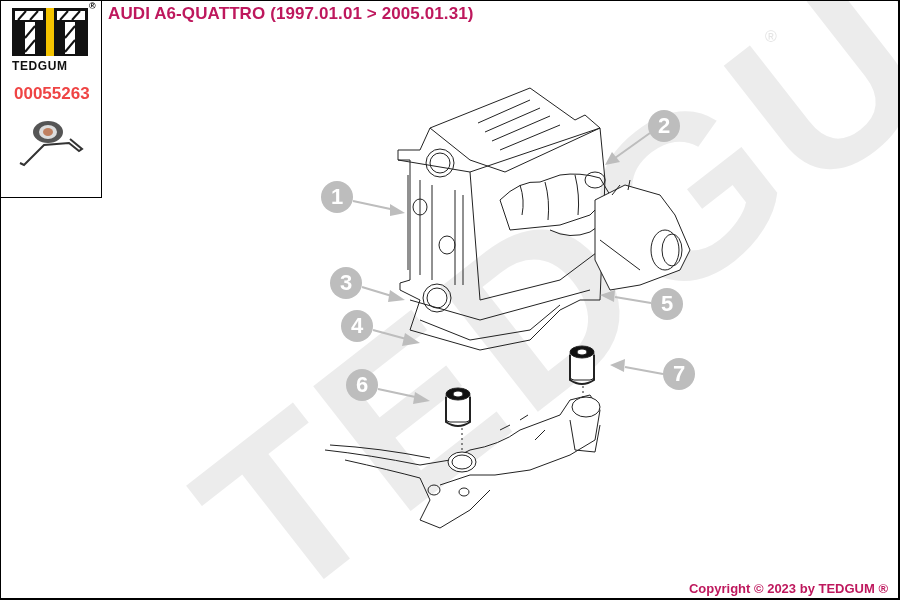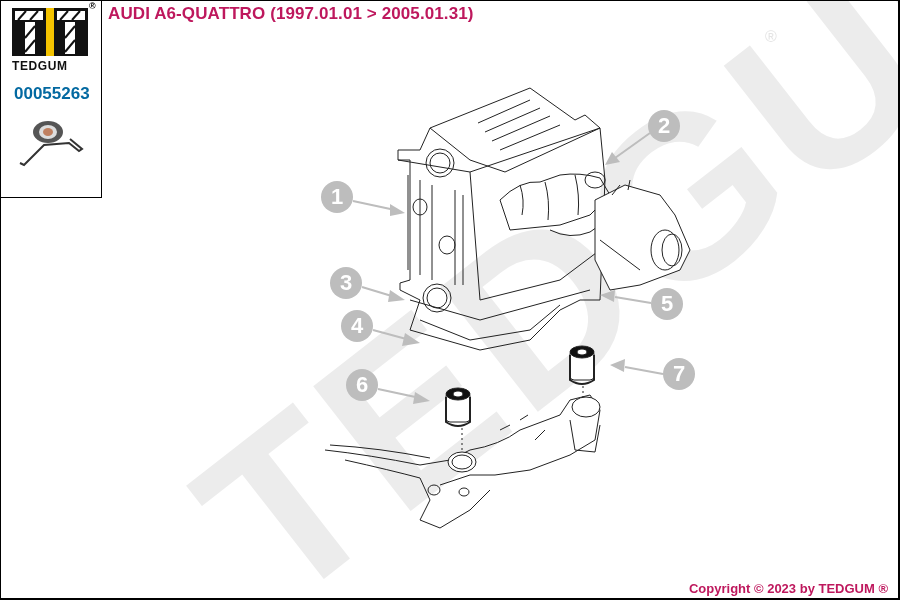--- a/index.html
+++ b/index.html
@@ -1,20 +1,20 @@
 <!DOCTYPE html>
 <html><head>
 <meta charset="utf-8">
 <style>
   html, body { margin:0; padding:0; }
   body { width:900px; height:600px; position:relative; background:#fff; overflow:hidden; font-family:"Liberation Sans", sans-serif; }
   .frame { position:absolute; left:0; top:0; width:898px; height:598px; border:1px solid #000; border-right-width:2px; border-bottom-width:2px; box-sizing:border-box; width:900px; height:600px; }
   .logo-box { position:absolute; left:0; top:0; width:101px; height:197px; border-right:1px solid #000; border-bottom:1px solid #000; background:#fff; }
   .title { position:absolute; left:108px; top:4px; font-size:17px; font-weight:bold; color:#be185d; letter-spacing:0.1px; }
-  .code { position:absolute; left:14px; top:84px; font-size:17px; font-weight:bold; color:#0369a1; }
+  .code { position:absolute; left:14px; top:84px; font-size:17px; font-weight:bold; color:#ef4444; }
   .brand { position:absolute; left:12px; top:59px; font-size:12px; font-weight:bold; color:#111; letter-spacing:0.6px; }
   .reg { position:absolute; left:89px; top:1px; font-size:9px; font-weight:bold; }
   .copyright { position:absolute; right:12px; bottom:4px; font-size:13px; font-weight:bold; color:#be185d; }
   .watermark { position:absolute; left:0; top:0; }
   .callout { position:absolute; width:32px; height:32px; border-radius:50%; background:#bdbdbd; color:#fff; font-weight:bold; font-size:22px; text-align:center; line-height:32px; }
 </style>
 </head>
 <body>
 
 <svg class="watermark" width="900" height="600" viewBox="0 0 900 600">

